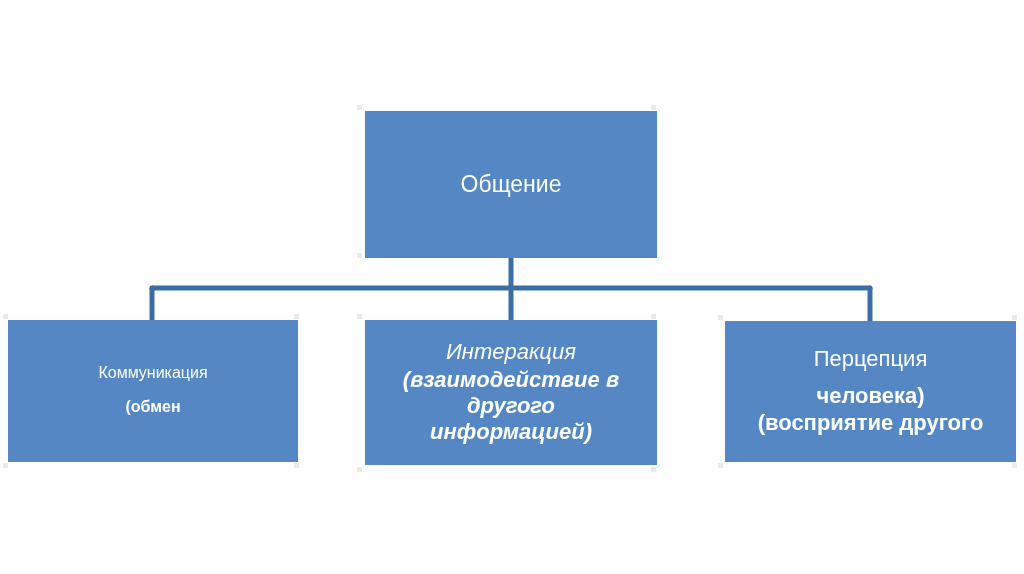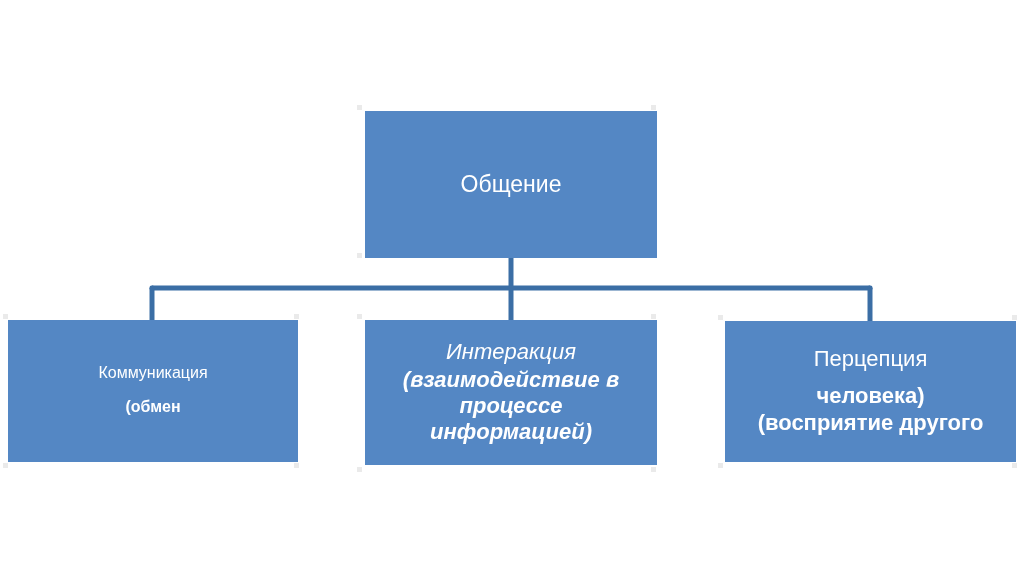--- a/index.html
+++ b/index.html
@@ -151,21 +151,21 @@
   </div>
 
   <div class="node-box" id="node-communication">
     <span class="node-line title-line">Коммуникация</span>
     <span class="node-line detail-line">(обмен</span>
   </div>
 
   <div class="node-box" id="node-interaction">
     <span class="node-line title-line">Интеракция</span>
     <span class="node-line detail-line">(взаимодействие в</span>
-    <span class="node-line detail-line">процессе</span>
+    <span class="node-line detail-line">другого</span>
     <span class="node-line detail-line">информацией)</span>
   </div>
 
   <div class="node-box" id="node-perception">
     <span class="node-line title-line">Перцепция</span>
     <span class="node-line detail-line">человека)</span>
     <span class="node-line detail-line">(восприятие другого</span>
   </div>
 
 </div>

